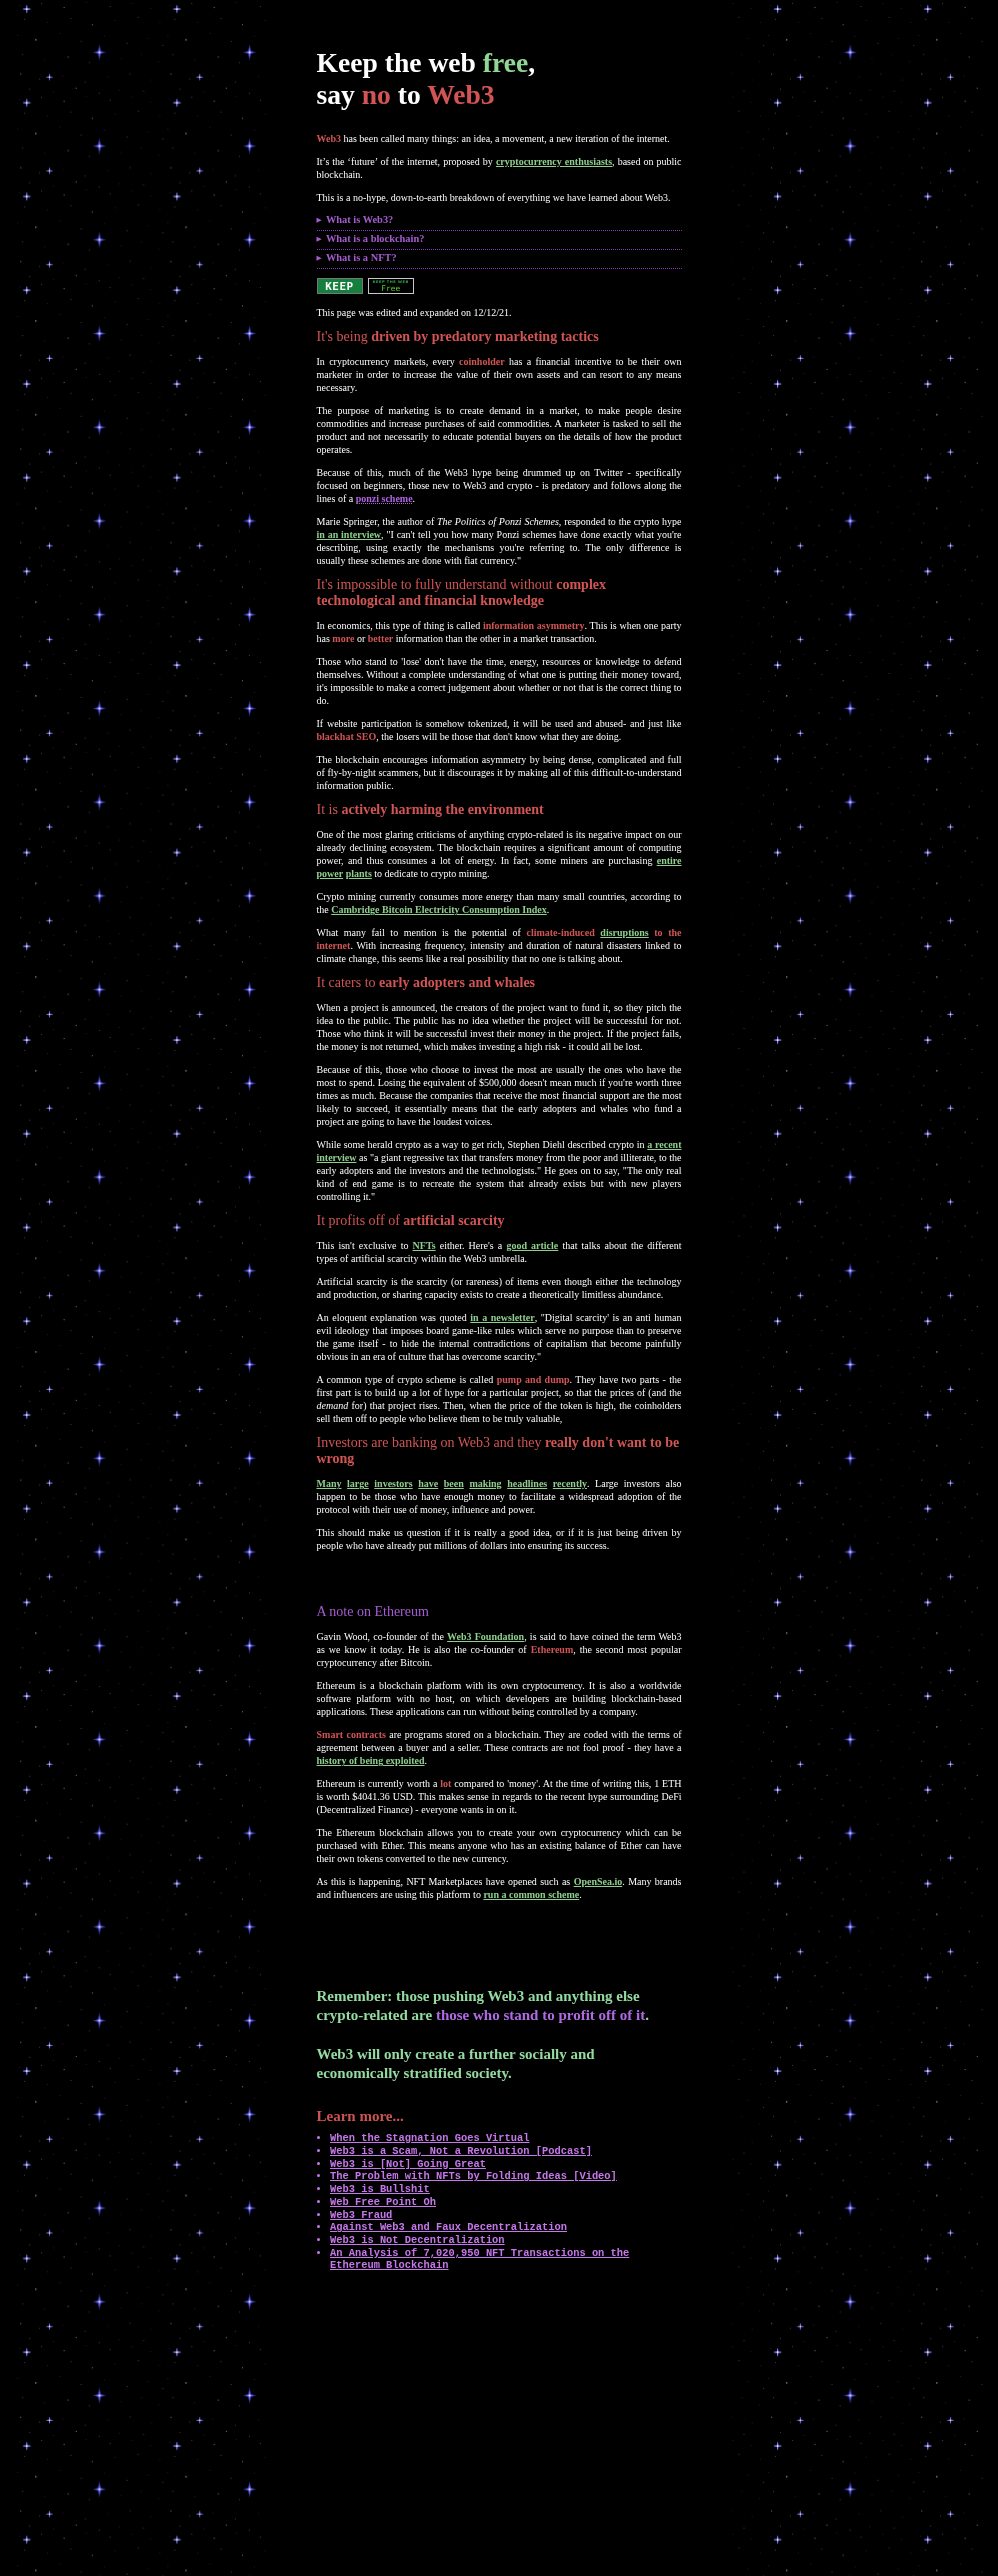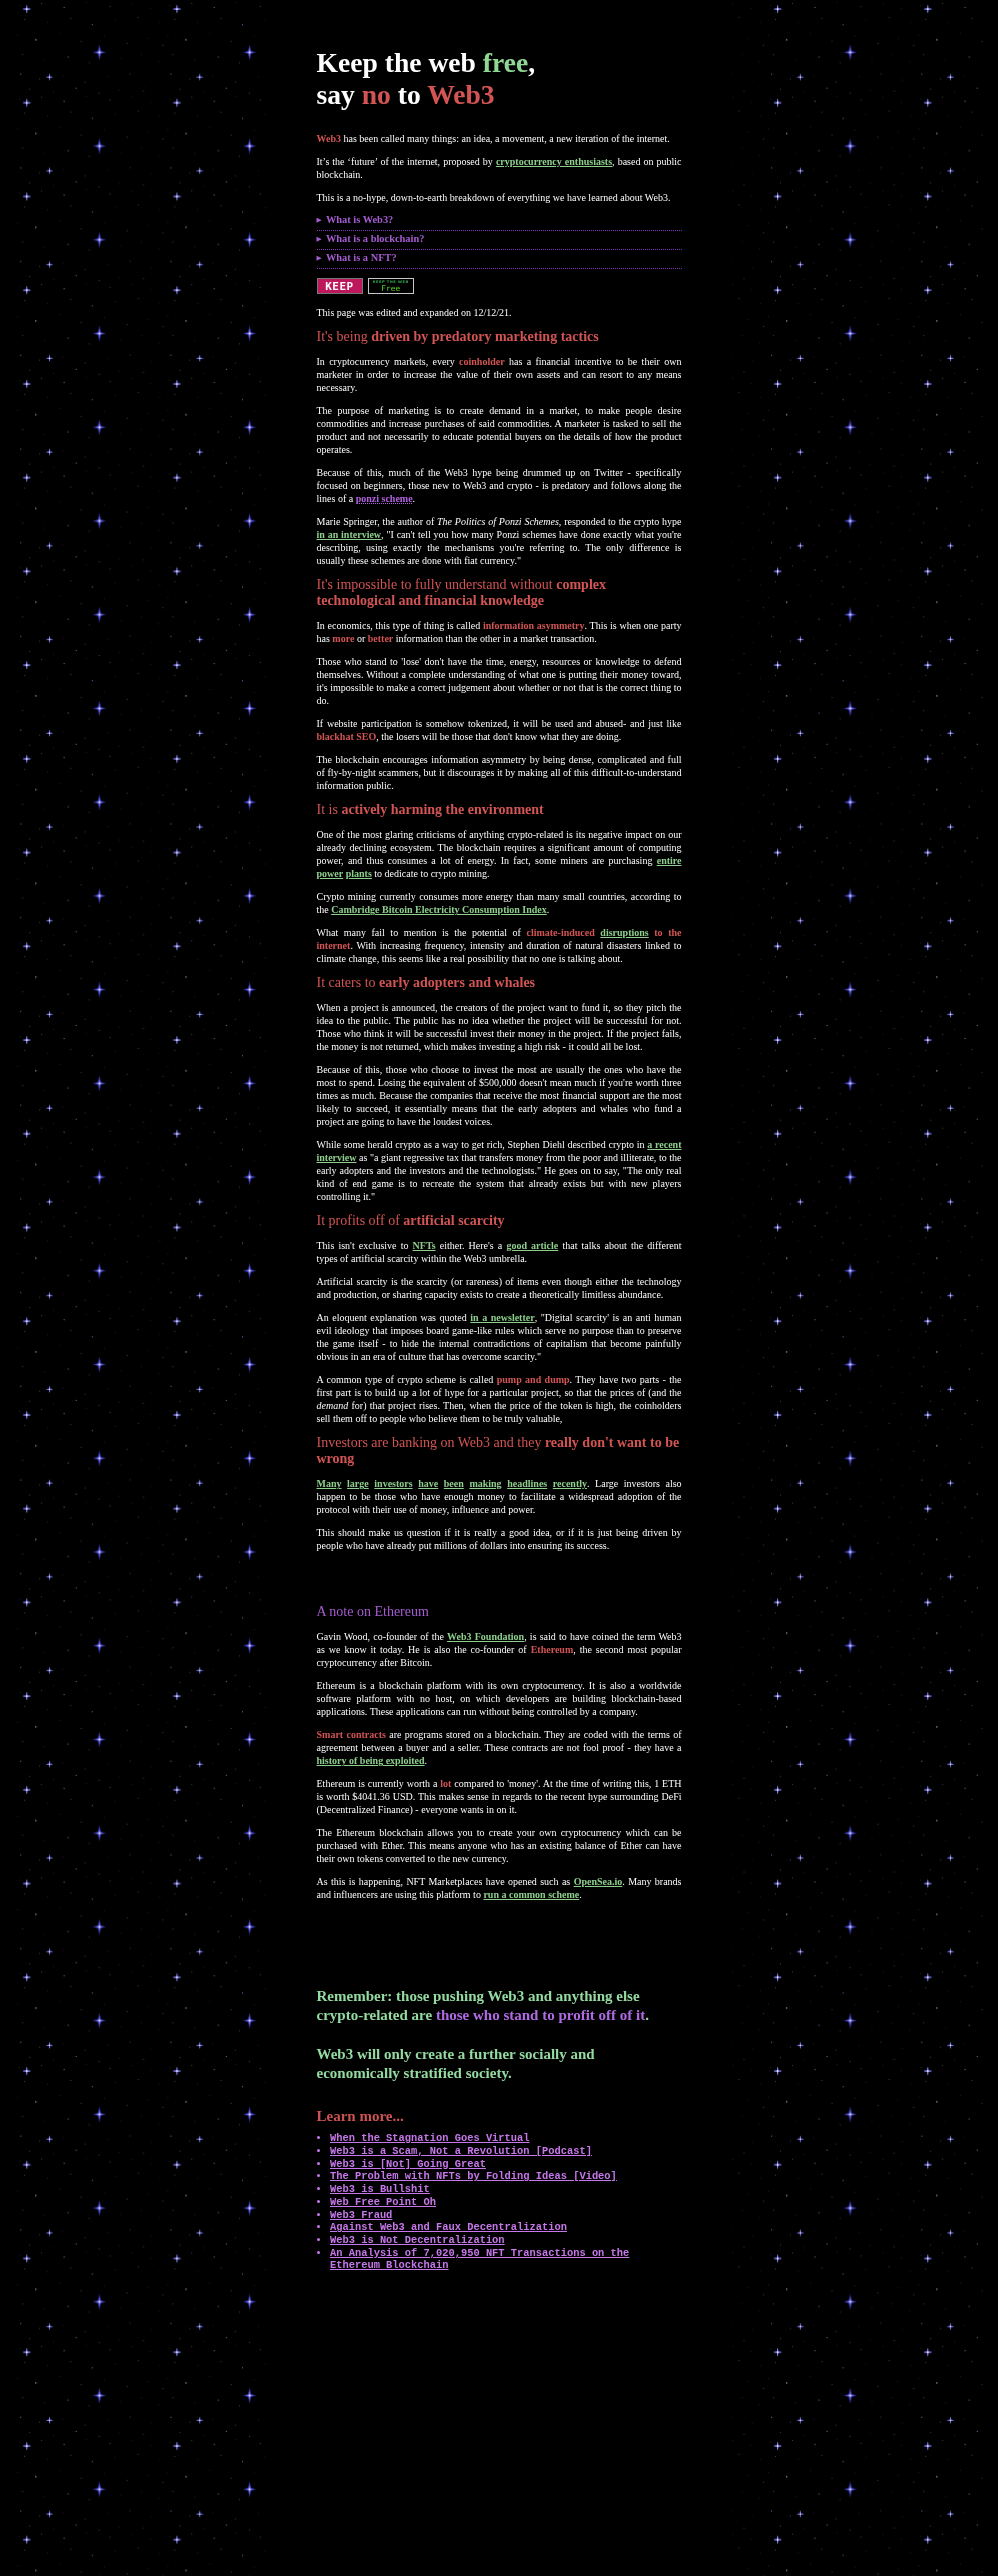--- a/index.html
+++ b/index.html
@@ -26,21 +26,21 @@
   a.link-purple { color: #b162e2; font-weight: bold; }
   a.link-purple-dotted { color: #b162e2; font-weight: bold; text-decoration: underline; text-decoration-style: dotted; }
   details { margin: 0; }
   summary { font-size: 10.4px; font-weight: bold; color: #a55cd0; line-height: 12.5px; cursor: pointer; list-style: none; }
   summary::-webkit-details-marker { display: none; }
   .tri { font-family: "DejaVu Sans", sans-serif; font-size: 6.8px; margin-right: 4.2px; position: relative; top: -1px; }
   hr.dotted { border: 0; border-top: 1.6px dotted #8a35c0; margin: 2.1px 0 2.6px; }
   .qa-block { margin-top: 10.4px; }
   .badges { display: flex; gap: 5.2px; margin: 9.4px 0 0; }
   .badge { width: 46px; height: 16px; box-sizing: border-box; display: flex; align-items: center; justify-content: center; }
-  .badge-keep { background: #be185d; border: 0.5px solid #777; color: #fff;
+  .badge-keep { background: #15803d; border: 0.5px solid #777; color: #fff;
     font-family: "DejaVu Sans Mono", monospace; font-weight: bold; font-size: 11px; letter-spacing: 0.5px; }
   .badge-free { background: #000; border: 0.5px solid #c8c8c8; flex-direction: column; font-family: "DejaVu Sans", sans-serif; }
   .badge-free .l1 { font-size: 3.6px; font-weight: bold; color: #2fae4f; letter-spacing: 0.5px; }
   .badge-free .l2 { font-size: 7.8px; color: #5ad52a; font-family: "DejaVu Sans Mono", monospace; margin-top: -0.5px; }
   .edited { margin-top: 12px; }
   h2 { font-size: 14px; font-weight: normal; margin: 52px 0 7.3px; }
   h2 .seg-bold { font-weight: bold; }
   .sec-red { color: #d25454; margin-top: 8px; }
   .sec-purple { color: #a55cd0; }
   .conclusion { margin-top: 86px; }

